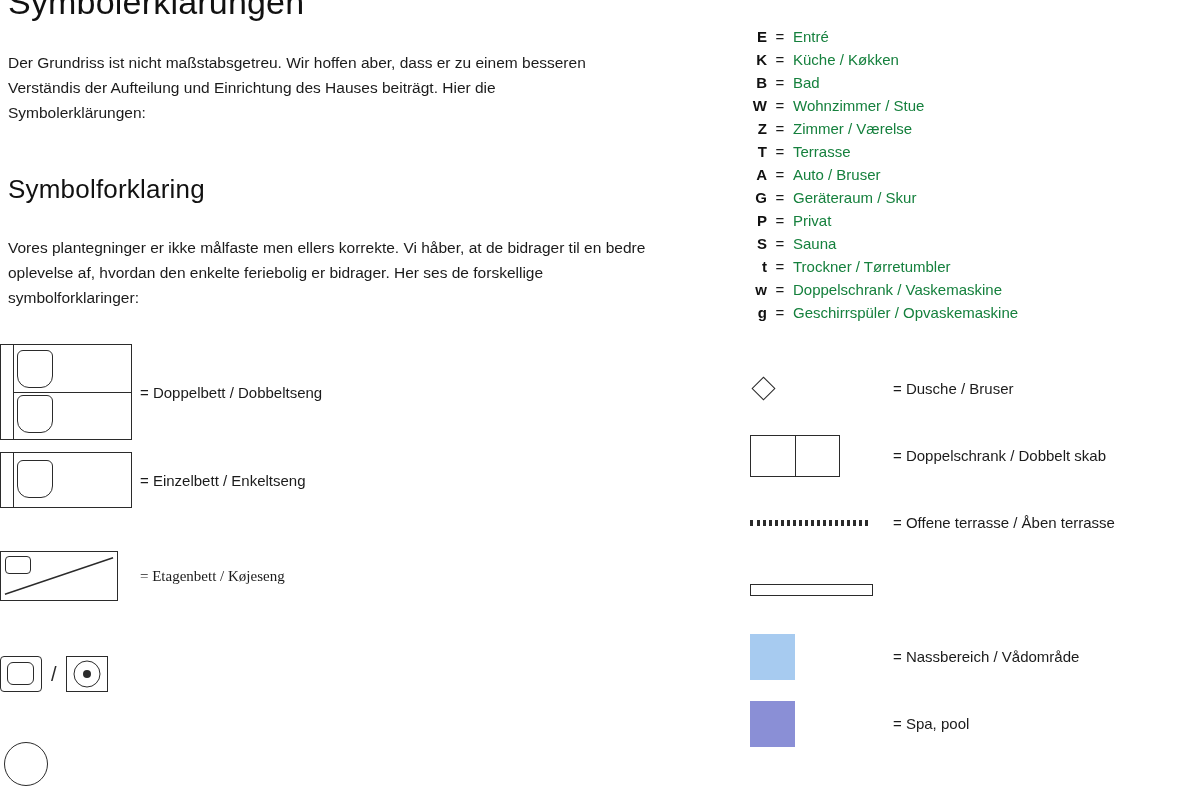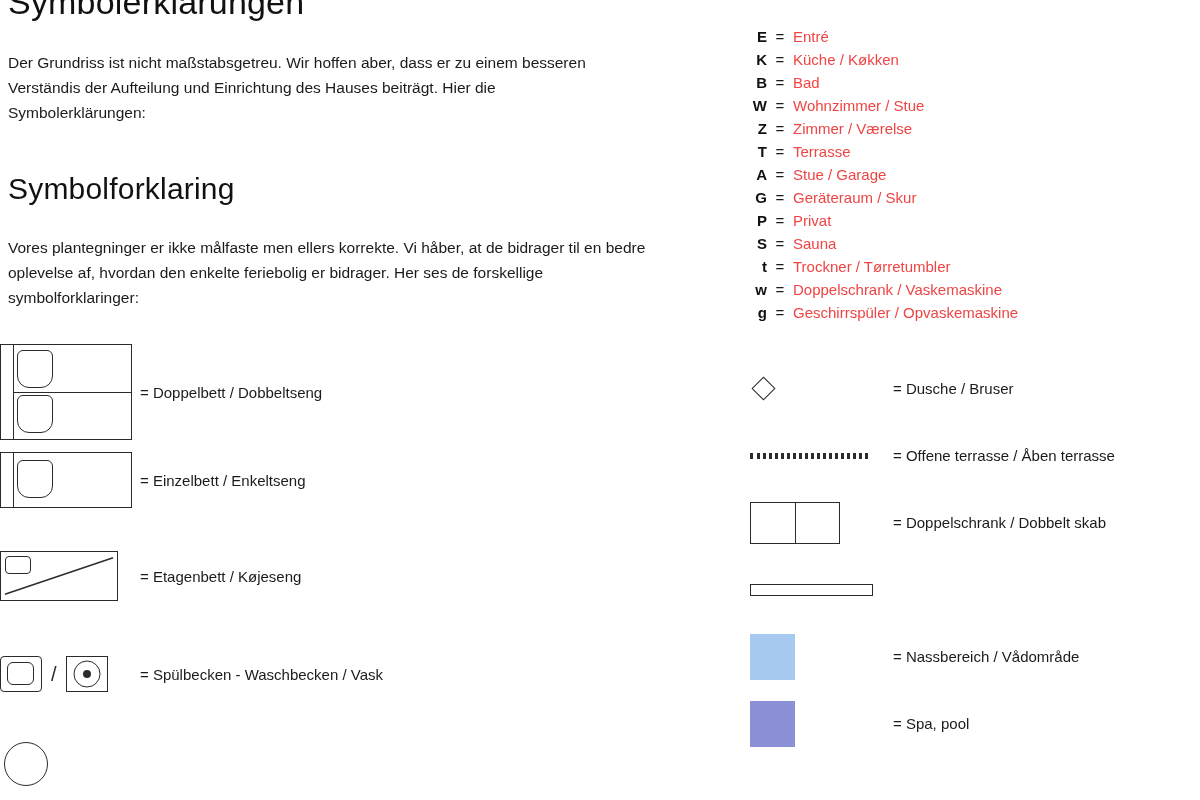--- a/index.html
+++ b/index.html
@@ -47,21 +47,21 @@
     line-height: 25px;
     color: #1b1b1b;
     margin: 0;
   }
   .para-de {
     margin-top: 28px;
     width: 600px;
   }
 
   .title-da {
-    font-size: 30px;
+    font-size: 26px;
     font-weight: 400;
     line-height: 40px;
     margin: 0;
     color: #111;
     margin-top: 44px;
     letter-spacing: 0.2px;
   }
 
   .para-da {
     margin-top: 26px;
@@ -256,21 +256,21 @@
     color: #111;
     flex: 0 0 22px;
   }
   .abbr-eq {
     width: 26px;
     text-align: center;
     color: #1b1b1b;
     flex: 0 0 26px;
   }
   .abbr-val {
-    color: #ef4444;
+    color: #15803d;
     white-space: nowrap;
   }
 
   
   .rsym-list {
     position: absolute;
     left: 745px;
     top: 355px;
     width: 455px;
   }
@@ -368,21 +368,21 @@
 
       <div class="sym-row" style="margin-top:10px;">
         <div class="sym-art">
           <div class="bed-single">
             <div class="pillow"></div>
           </div>
         </div>
         <div class="sym-label">= Einzelbett / Enkeltseng</div>
       </div>
 
-      <div class="sym-row" style="margin-top:36px;">
+      <div class="sym-row" style="margin-top:36px;font-family:Liberation Serif, serif;">
         <div class="sym-art">
           <div class="bed-bunk">
             <svg class="diag" viewBox="0 0 118 50" preserveAspectRatio="none" aria-hidden="true">
               <line x1="4" y1="44" x2="114" y2="6" stroke="#2b2b2b" stroke-width="1.4"></line>
             </svg>
             <div class="pillow2"></div>
           </div>
         </div>
         <div class="sym-label">= Etagenbett / Køjeseng</div>
       </div>
@@ -393,21 +393,20 @@
             <div class="sink-sq">
                 <div class="inner"></div>
               </div>
             <div class="slash">/</div>
             <div class="sink-circ">
                 <div class="c1"></div>
                 <div class="c2"></div>
               </div>
           </div>
         </div>
-        <div class="sym-label">= Spülbecken - Waschbecken / Vask</div>
       </div>
 
       <div class="sym-row" style="margin-top:30px;">
         <div class="sym-art">
           <div class="wc-circle" style="margin-left:4px;"></div>
         </div>
         <div class="sym-label"></div>
       </div>
 
     </div>
@@ -440,21 +439,21 @@
       <span class="abbr-val">Zimmer / Værelse</span>
     </div>
     <div class="abbr-row">
       <span class="abbr-key">T</span>
       <span class="abbr-eq">=</span>
       <span class="abbr-val">Terrasse</span>
     </div>
     <div class="abbr-row">
       <span class="abbr-key">A</span>
       <span class="abbr-eq">=</span>
-      <span class="abbr-val">Stue / Garage</span>
+      <span class="abbr-val">Auto / Bruser</span>
     </div>
     <div class="abbr-row">
       <span class="abbr-key">G</span>
       <span class="abbr-eq">=</span>
       <span class="abbr-val">Geräteraum / Skur</span>
     </div>
     <div class="abbr-row">
       <span class="abbr-key">P</span>
       <span class="abbr-eq">=</span>
       <span class="abbr-val">Privat</span>
@@ -483,40 +482,40 @@
 
   <div class="rsym-list">
 
     <div class="rsym-row">
       <div class="rsym-art">
         <div class="shower-diamond"></div>
       </div>
       <div class="rsym-label">= Dusche / Bruser</div>
     </div>
 
-
-    <div class="rsym-row">
-      <div class="rsym-art">
-        <div class="terr-open" style="margin-left:5px;"></div>
-      </div>
-      <div class="rsym-label">= Offene terrasse / Åben terrasse</div>
-    </div>
 
     <div class="rsym-row">
       <div class="rsym-art">
         <div class="cab-double">
             <div class="half"></div>
             <div class="half"></div>
           </div>
       </div>
       <div class="rsym-label">= Doppelschrank / Dobbelt skab</div>
     </div>
 
     <div class="rsym-row">
       <div class="rsym-art">
+        <div class="terr-open" style="margin-left:5px;"></div>
+      </div>
+      <div class="rsym-label">= Offene terrasse / Åben terrasse</div>
+    </div>
+
+    <div class="rsym-row">
+      <div class="rsym-art">
         <div class="terr-cov" style="margin-left:5px;"></div>
       </div>
     </div>
 
     <div class="rsym-row">
       <div class="rsym-art">
         <div class="swatch wet" style="margin-left:5px;"></div>
       </div>
       <div class="rsym-label">= Nassbereich / Vådområde</div>
     </div>

